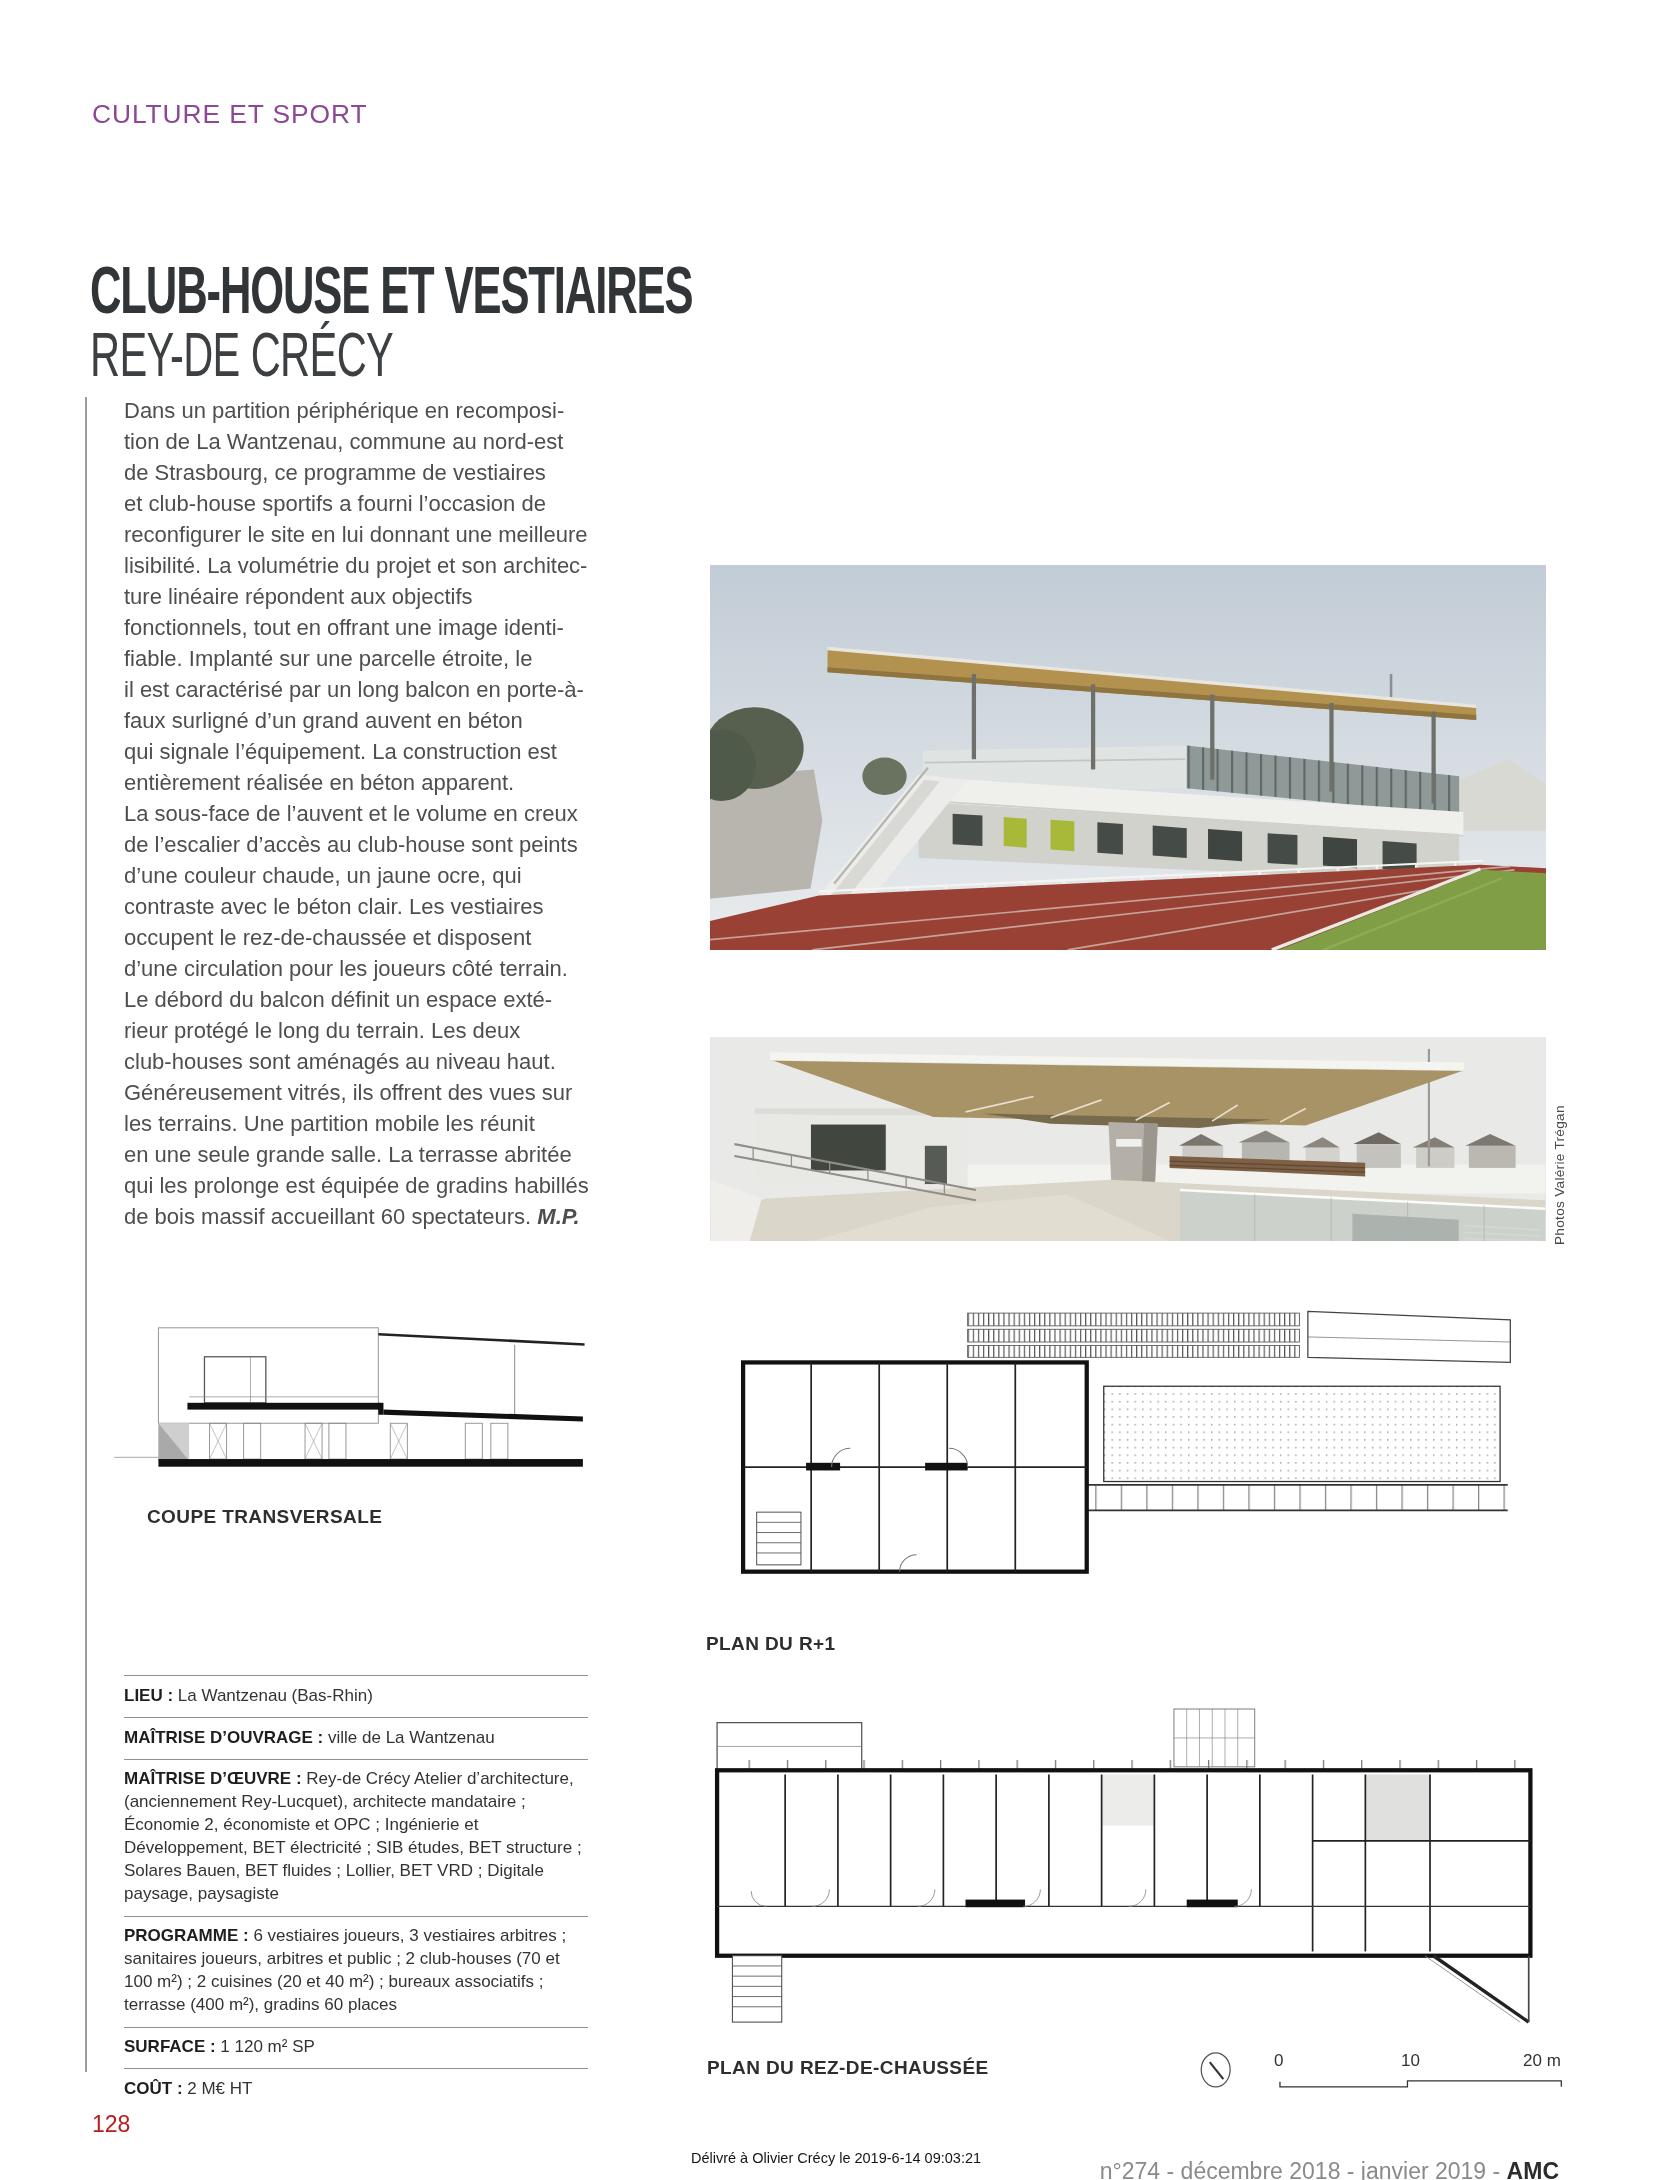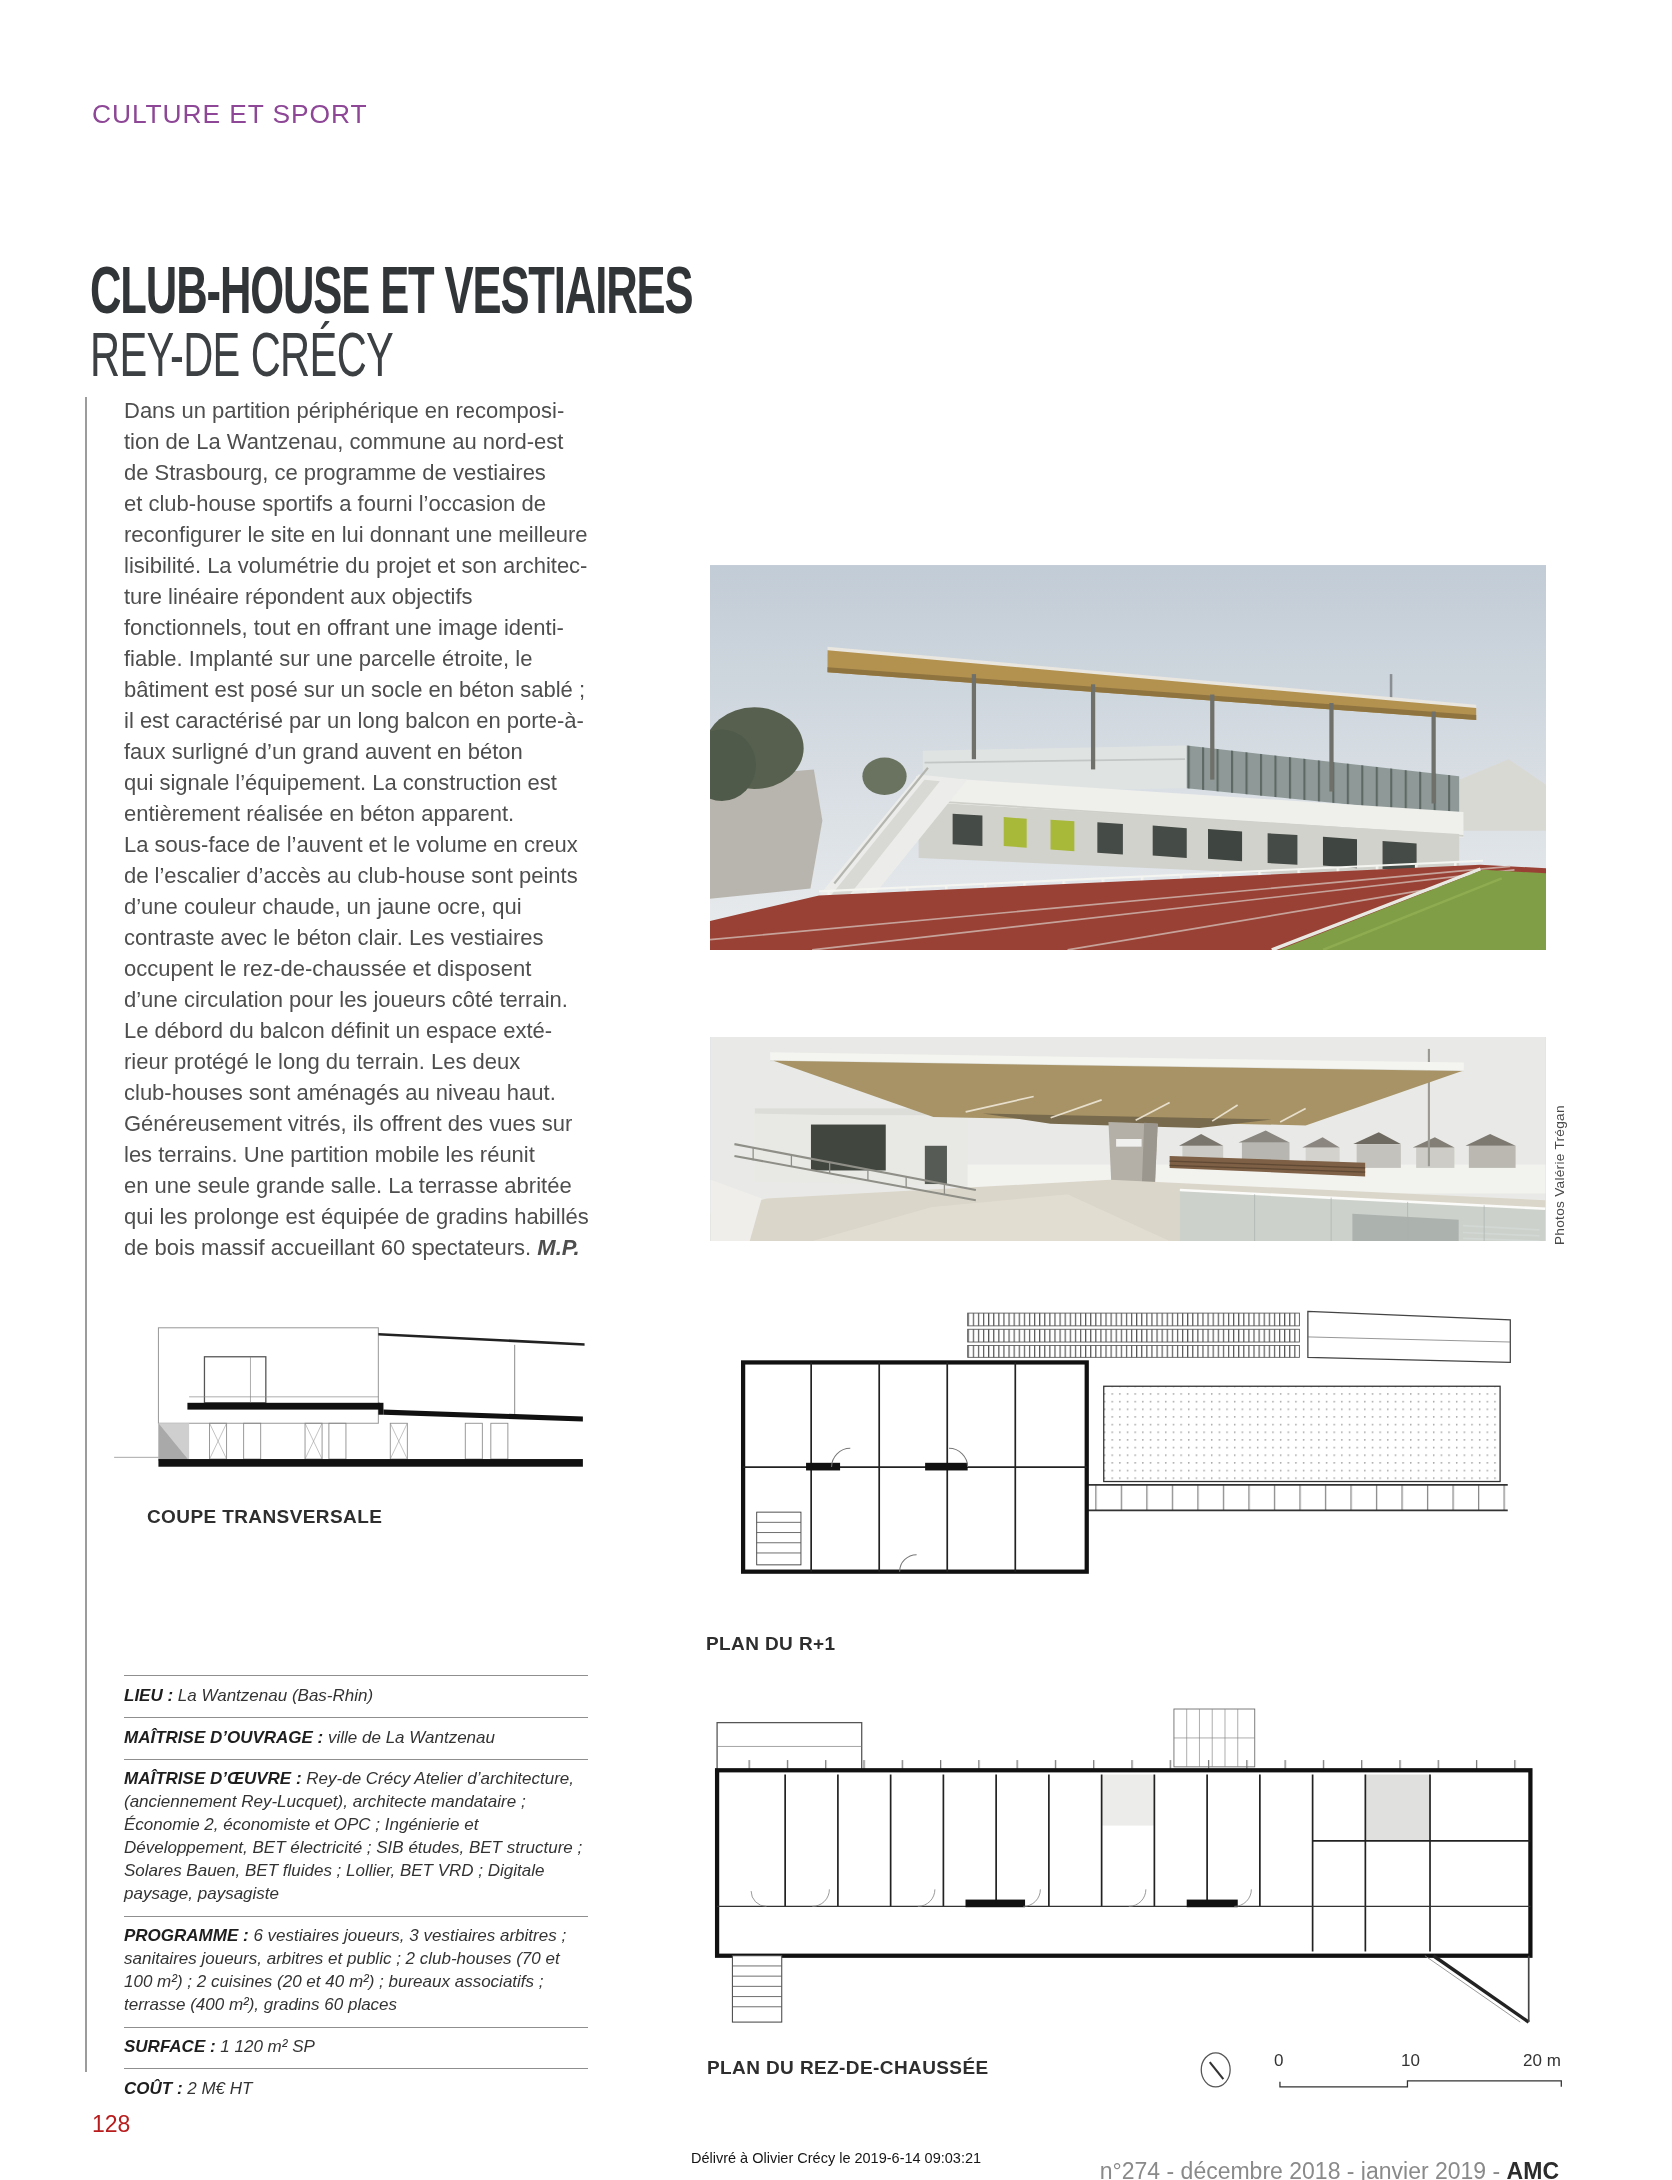--- a/index.html
+++ b/index.html
@@ -21,21 +21,21 @@
   .photo-credit{left:1552px;top:1100px;height:145px;font-size:13.6px;color:#4a4a4a;
                 writing-mode:vertical-rl;transform:rotate(180deg);letter-spacing:0.3px;}
   .fig-coupe{left:109px;top:1314px;width:479px;height:181px;}
   .fig-r1{left:712px;top:1308px;width:809px;height:313px;}
   .fig-rdc{left:710px;top:1692px;width:836px;height:342px;}
   .caption{font-size:19px;font-weight:bold;letter-spacing:0.4px;color:#2e2e2e;white-space:nowrap;}
   .cap-coupe{left:147px;top:1506px;}
   .cap-r1{left:706px;top:1633px;}
   .cap-rdc{left:707px;top:2057px;}
   .facts{left:124px;top:1675px;width:464px;color:var(--facts-text,#2d2d2d);}
-  .fact-row{border-top:1.7px solid #8f8f8f;padding:7.7px 0 10.2px 0;font-size:17px;line-height:23px;font-style:italic;}
+  .fact-row{border-top:1.7px solid #8f8f8f;padding:7.7px 0 10.2px 0;font-size:17px;line-height:23px;}
   .fact-label{font-weight:bold;color:#1e1e1e;}
   .fact-value{color:#333;}
   .north{left:1197px;top:2046px;width:51px;height:51px;}
   .sb-label{font-size:17px;color:#333;}
   .sb0{left:1274px;top:2051px;}
   .sb10{left:1401px;top:2051px;}
   .sb20{left:1523px;top:2051px;}
   .sb-bar{left:1197px;top:2046px;width:375px;height:51px;}
   .pagenum{left:92px;top:2111px;font-size:23px;color:#b91c1c;}
   .issue{right:113px;top:2118px;font-size:23px;color:var(--footer-text,#8a8a8a);white-space:nowrap;margin-top:40px;}
@@ -59,21 +59,20 @@
   <div class="abs body-text">
       <div class="body-line">Dans un partition périphérique en recomposi-</div>
       <div class="body-line">tion de La Wantzenau, commune au nord-est</div>
       <div class="body-line">de Strasbourg, ce programme de vestiaires</div>
       <div class="body-line">et club-house sportifs a fourni l’occasion de</div>
       <div class="body-line">reconfigurer le site en lui donnant une meilleure</div>
       <div class="body-line">lisibilité. La volumétrie du projet et son architec-</div>
       <div class="body-line">ture linéaire répondent aux objectifs</div>
       <div class="body-line">fonctionnels, tout en offrant une image identi-</div>
       <div class="body-line">fiable. Implanté sur une parcelle étroite, le</div>
-      <div class="body-line">bâtiment est posé sur un socle en béton sablé ;</div>
       <div class="body-line">il est caractérisé par un long balcon en porte-à-</div>
       <div class="body-line">faux surligné d’un grand auvent en béton</div>
       <div class="body-line">qui signale l’équipement. La construction est</div>
       <div class="body-line">entièrement réalisée en béton apparent.</div>
       <div class="body-line">La sous-face de l’auvent et le volume en creux</div>
       <div class="body-line">de l’escalier d’accès au club-house sont peints</div>
       <div class="body-line">d’une couleur chaude, un jaune ocre, qui</div>
       <div class="body-line">contraste avec le béton clair. Les vestiaires</div>
       <div class="body-line">occupent le rez-de-chaussée et disposent</div>
       <div class="body-line">d’une circulation pour les joueurs côté terrain.</div>

